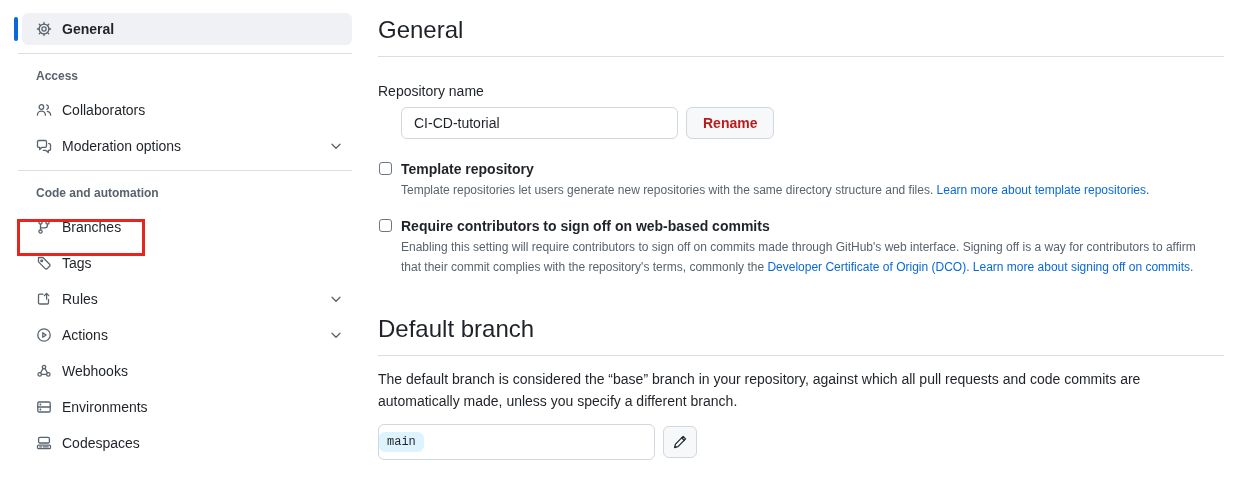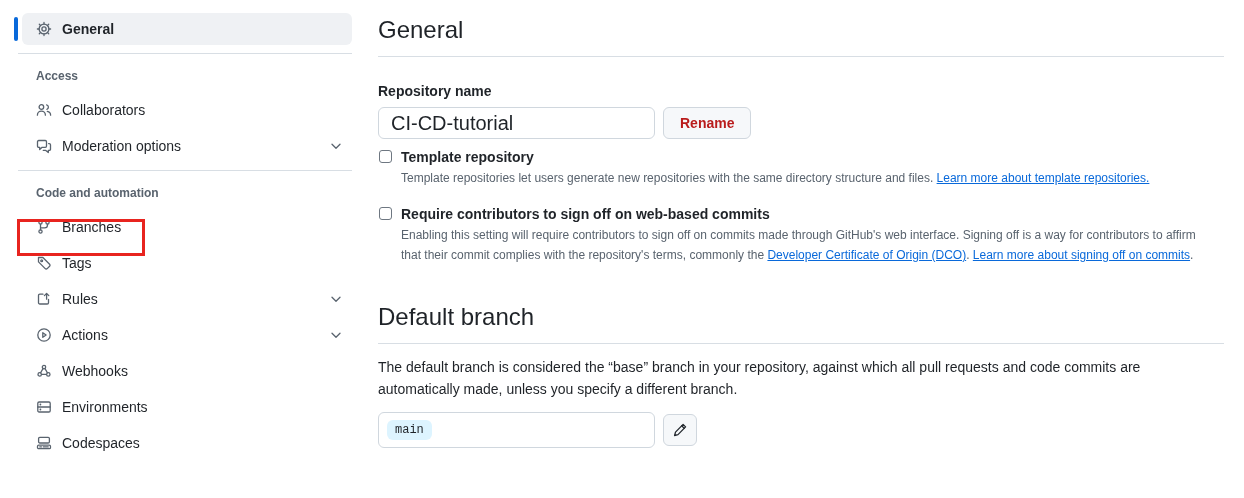--- a/index.html
+++ b/index.html
@@ -44,58 +44,58 @@
     width: 128px; height: 37px;
     border: 3px solid #e8241f;
     pointer-events: none;
   }
 
   
   .main { position: absolute; left: 378px; top: 0; width: 846px; }
   h1.section-title { font-size: 24px; font-weight: 400; line-height: 32px; margin-top: 14px; }
   h1.title-2 { margin-top: 36px; }
   .section-rule { border: none; border-top: 1px solid #d8dee4; margin-top: 10px; }
-  .field-label { margin-top: 26px; font-size: 14px; font-weight: 700; line-height: 16px; }
+  .field-label { margin-top: 26px; font-size: 14px; font-weight: 400; line-height: 16px; }
   .input-row { display: flex; align-items: center; margin-top: 8px; }
   .text-input {
     width: 277px; height: 32px;
     border: 1px solid #d0d7de; border-radius: 6px;
-    padding: 0 12px; font-size: 20px; color: #1f2328;
+    padding: 0 12px; font-size: 14px; color: #1f2328;
     font-family: "Liberation Sans", sans-serif;
-    background: #fff; outline: none;
+    background: #fff; outline: none; margin-left: 23px;
   }
   .btn {
     height: 32px; margin-left: 8px; padding: 0 16px;
     background: #f6f8fa; border: 1px solid #d0d7de; border-radius: 6px;
     font-size: 14px; font-weight: 700; color: #b91c1c;
     font-family: "Liberation Sans", sans-serif; cursor: pointer;
   }
-  .check-block { margin-top: 8px; }
+  .check-block { margin-top: 20px; }
   .check-block.second { margin-top: 16px; }
   .check-line { display: flex; align-items: flex-start; }
   .checkbox {
     appearance: none; -webkit-appearance: none;
     width: 13px; height: 13px; margin: 3px 9px 0 1px;
     border: 1px solid #6e7781; border-radius: 3px; background: #fff;
     cursor: pointer; flex: none;
   }
   .check-label { font-size: 14px; font-weight: 700; line-height: 20px; cursor: pointer; }
   .note {
     margin: 1px 0 0 23px;
     font-size: 12px; line-height: 20px; color: #59636e;
   }
   .note.wrap { max-width: 795px; }
-  .note a, .body-text a { color: #0969da; text-decoration: underline; cursor: pointer; }
+  .note a, .body-text a { color: #0969da; cursor: pointer; }
   .body-text { margin-top: 12px; font-size: 14px; line-height: 22px; color: #1f2328; max-width: 846px; }
   .branch-row { margin-top: 12px; }
   .branch-input {
     display: flex; align-items: center;
     width: 277px; height: 36px;
     border: 1px solid #d0d7de; border-radius: 6px;
-    padding: 0 8px; background: #fff;
+    padding: 0 0; background: #fff;
   }
   .branch-badge {
     display: inline-block; padding: 3px 8px;
     background: #ddf4ff; border-radius: 6px;
     font-family: "Liberation Mono", "DejaVu Sans Mono", monospace;
     font-size: 12px; color: #1f2328;
   }
   .icon-btn {
     width: 34px; height: 32px; margin-left: 8px;
     display: inline-flex; align-items: center; justify-content: center;

